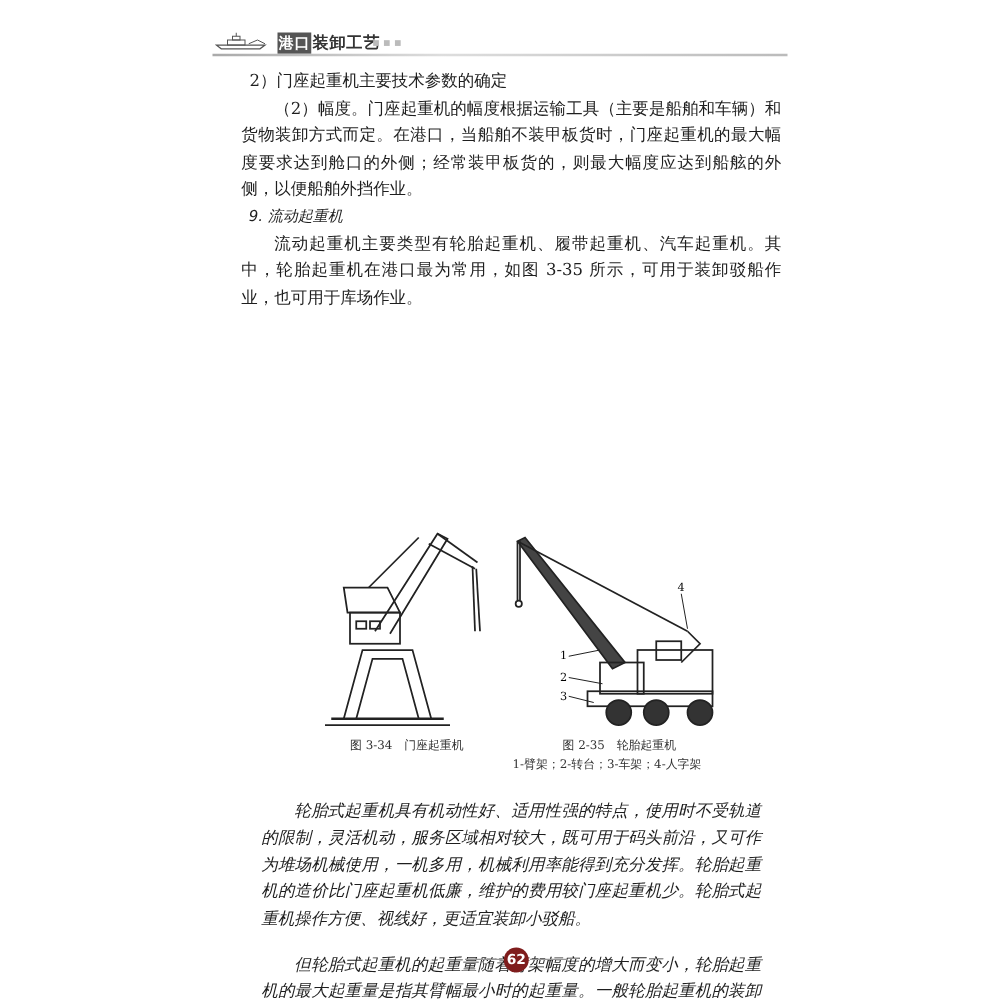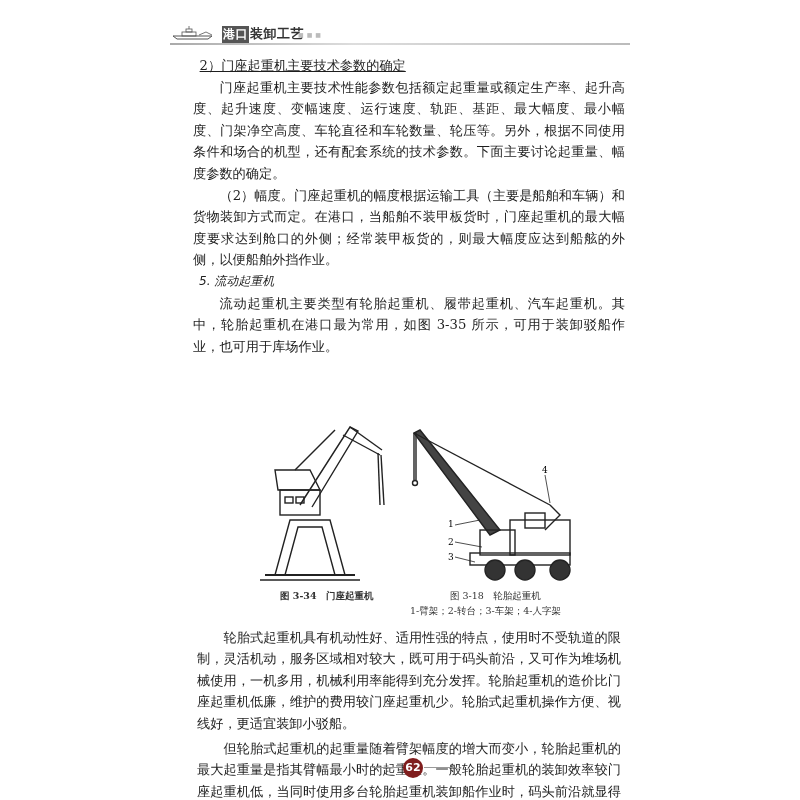--- a/index.html
+++ b/index.html
@@ -8,32 +8,32 @@
     .header { position: absolute; left: 170px; top: 24px; width: 460px; height: 22px; }
     .header .ship { position: absolute; left: 2px; top: 2px; width: 44px; height: 14px; }
     .header .title { position: absolute; left: 52px; top: 1px; font-family: "DejaVu Sans", "Liberation Sans", sans-serif;
                      font-size: 13px; font-weight: bold; color: #333; letter-spacing: 0.5px; }
     .header .title .box { display: inline-block; background: #555; color: #fff; padding: 0 1px; margin-right: 1px; font-size: 12px; }
     .header .dots { position: absolute; left: 128px; top: 7px; font-size: 6px; color: #bbb; letter-spacing: 3px; }
     .header .rule { position: absolute; left: 0; top: 19px; width: 460px; height: 2px;
                     background: linear-gradient(to right, #aaa 0%, #ddd 40%, #bbb 100%); }
     .content { position: absolute; left: 193px; top: 55px; width: 432px; font-size: 13.2px; line-height: 21.6px; }
     .content p { margin: 0; text-indent: 2em; text-align: justify; }
-    .content p.h { text-indent: 0.5em; text-decoration: underline; }
+    .content p.h { text-indent: 0.5em; }
     .content p.h2 { text-indent: 0.5em; font-style: italic; font-family: "DejaVu Sans", sans-serif; font-size: 12px; }
     .figures { position: absolute; left: 240px; top: 415px; width: 380px; height: 200px; }
     .fig { position: absolute; }
     .fig34 { left: 0; top: 0; width: 170px; height: 170px; }
     .fig35 { left: 160px; top: 10px; width: 200px; height: 160px; }
     .cap { position: absolute; font-size: 9.5px; color: #333; white-space: nowrap; }
-    .cap34 { left: 40px; top: 175px; font-weight: bold; }
+    .cap34 { left: 40px; top: 175px; }
     .cap35 { left: 210px; top: 175px; }
     .cap35b { left: 170px; top: 190px; }
     .content2 { position: absolute; left: 193px; top: 623px; width: 432px; font-size: 13.2px; line-height: 21.4px; }
-    .content2 p { margin: 4px; text-indent: 2em; text-align: justify; }
+    .content2 p { margin: 16px; text-indent: 2em; text-align: justify; font-style: italic; }
     .pagenum { position: absolute; left: 372px; top: 758px; width: 82px; height: 20px; }
     .pagenum .line { position: absolute; top: 9px; height: 1px; background: #999; width: 30px; }
     .pagenum .l { left: 0; } .pagenum .r { right: 0; }
     .pagenum .circle { position: absolute; left: 31px; top: 0; width: 20px; height: 20px; border-radius: 50%;
                        background: #7f1d1d; color: #fff; font-family: "DejaVu Sans", sans-serif; font-size: 11px;
                        font-weight: bold; text-align: center; line-height: 20px; }
   </style>
 </head>
 <body>
 
@@ -45,23 +45,22 @@
     <line x1="17" y1="0" x2="17" y2="3" stroke="#555" stroke-width="0.8"></line>
     <path d="M27 9 L34 6 L40 9" fill="none" stroke="#555" stroke-width="0.8"></path>
   </svg>
   <span class="title"><span class="box">港口</span><span>装卸工艺</span></span>
   <span class="dots">■■■</span>
   <div class="rule"></div>
 </div>
 
 <div class="content">
   <p class="h">2）门座起重机主要技术参数的确定</p>
-  <p>门座起重机主要技术性能参数包括额定起重量或额定生产率、起升高度、起升速度、变幅速度、运行速度、轨距、基距、最大幅度、最小幅度、门架净空高度、车轮直径和车轮数量、轮压等。另外，根据不同使用条件和场合的机型，还有配套系统的技术参数。下面主要讨论起重量、幅度参数的确定。</p>
   <p>（2）幅度。门座起重机的幅度根据运输工具（主要是船舶和车辆）和货物装卸方式而定。在港口，当船舶不装甲板货时，门座起重机的最大幅度要求达到舱口的外侧；经常装甲板货的，则最大幅度应达到船舷的外侧，以便船舶外挡作业。</p>
-  <p class="h2">5. 流动起重机</p>
+  <p class="h2">9. 流动起重机</p>
   <p>流动起重机主要类型有轮胎起重机、履带起重机、汽车起重机。其中，轮胎起重机在港口最为常用，如图 3-35 所示，可用于装卸驳船作业，也可用于库场作业。</p>
 </div>
 
 <div class="figures">
   <svg class="fig fig34" viewBox="0 0 170 170">
     <g fill="none" stroke="#222" stroke-width="1.4">
       <path d="M35 160 L50 105 L90 105 L105 160"></path>
       <path d="M45 160 L58 112 L82 112 L95 160"></path>
       <line x1="25" y1="160" x2="115" y2="160" stroke-width="2"></line>
       <line x1="20" y1="165" x2="120" y2="165"></line>
@@ -96,21 +95,21 @@
       <line x1="55" y1="117" x2="82" y2="122" stroke-width="0.8"></line>
       <line x1="55" y1="132" x2="75" y2="137" stroke-width="0.8"></line>
       <line x1="145" y1="50" x2="150" y2="78" stroke-width="0.8"></line>
     </g>
     <text x="48" y="102" font-size="9">1</text>
     <text x="48" y="120" font-size="9">2</text>
     <text x="48" y="135" font-size="9">3</text>
     <text x="142" y="48" font-size="9">4</text>
   </svg>
   <div class="cap cap34">图 3-34　门座起重机</div>
-  <div class="cap cap35">图 3-18　轮胎起重机</div>
+  <div class="cap cap35">图 2-35　轮胎起重机</div>
   <div class="cap cap35b">1-臂架；2-转台；3-车架；4-人字架</div>
 </div>
 
 <div class="content2">
   <p>轮胎式起重机具有机动性好、适用性强的特点，使用时不受轨道的限制，灵活机动，服务区域相对较大，既可用于码头前沿，又可作为堆场机械使用，一机多用，机械利用率能得到充分发挥。轮胎起重机的造价比门座起重机低廉，维护的费用较门座起重机少。轮胎式起重机操作方便、视线好，更适宜装卸小驳船。</p>
   <p>但轮胎式起重机的起重量随着臂架幅度的增大而变小，轮胎起重机的最大起重量是指其臂幅最小时的起重量。一般轮胎起重机的装卸效率较门座起重机低，当同时使用多台轮胎起重机装卸船作业时，码头前沿就显得很拥挤。</p>
 </div>
 
 <div class="pagenum">
   <div class="line l"></div>

